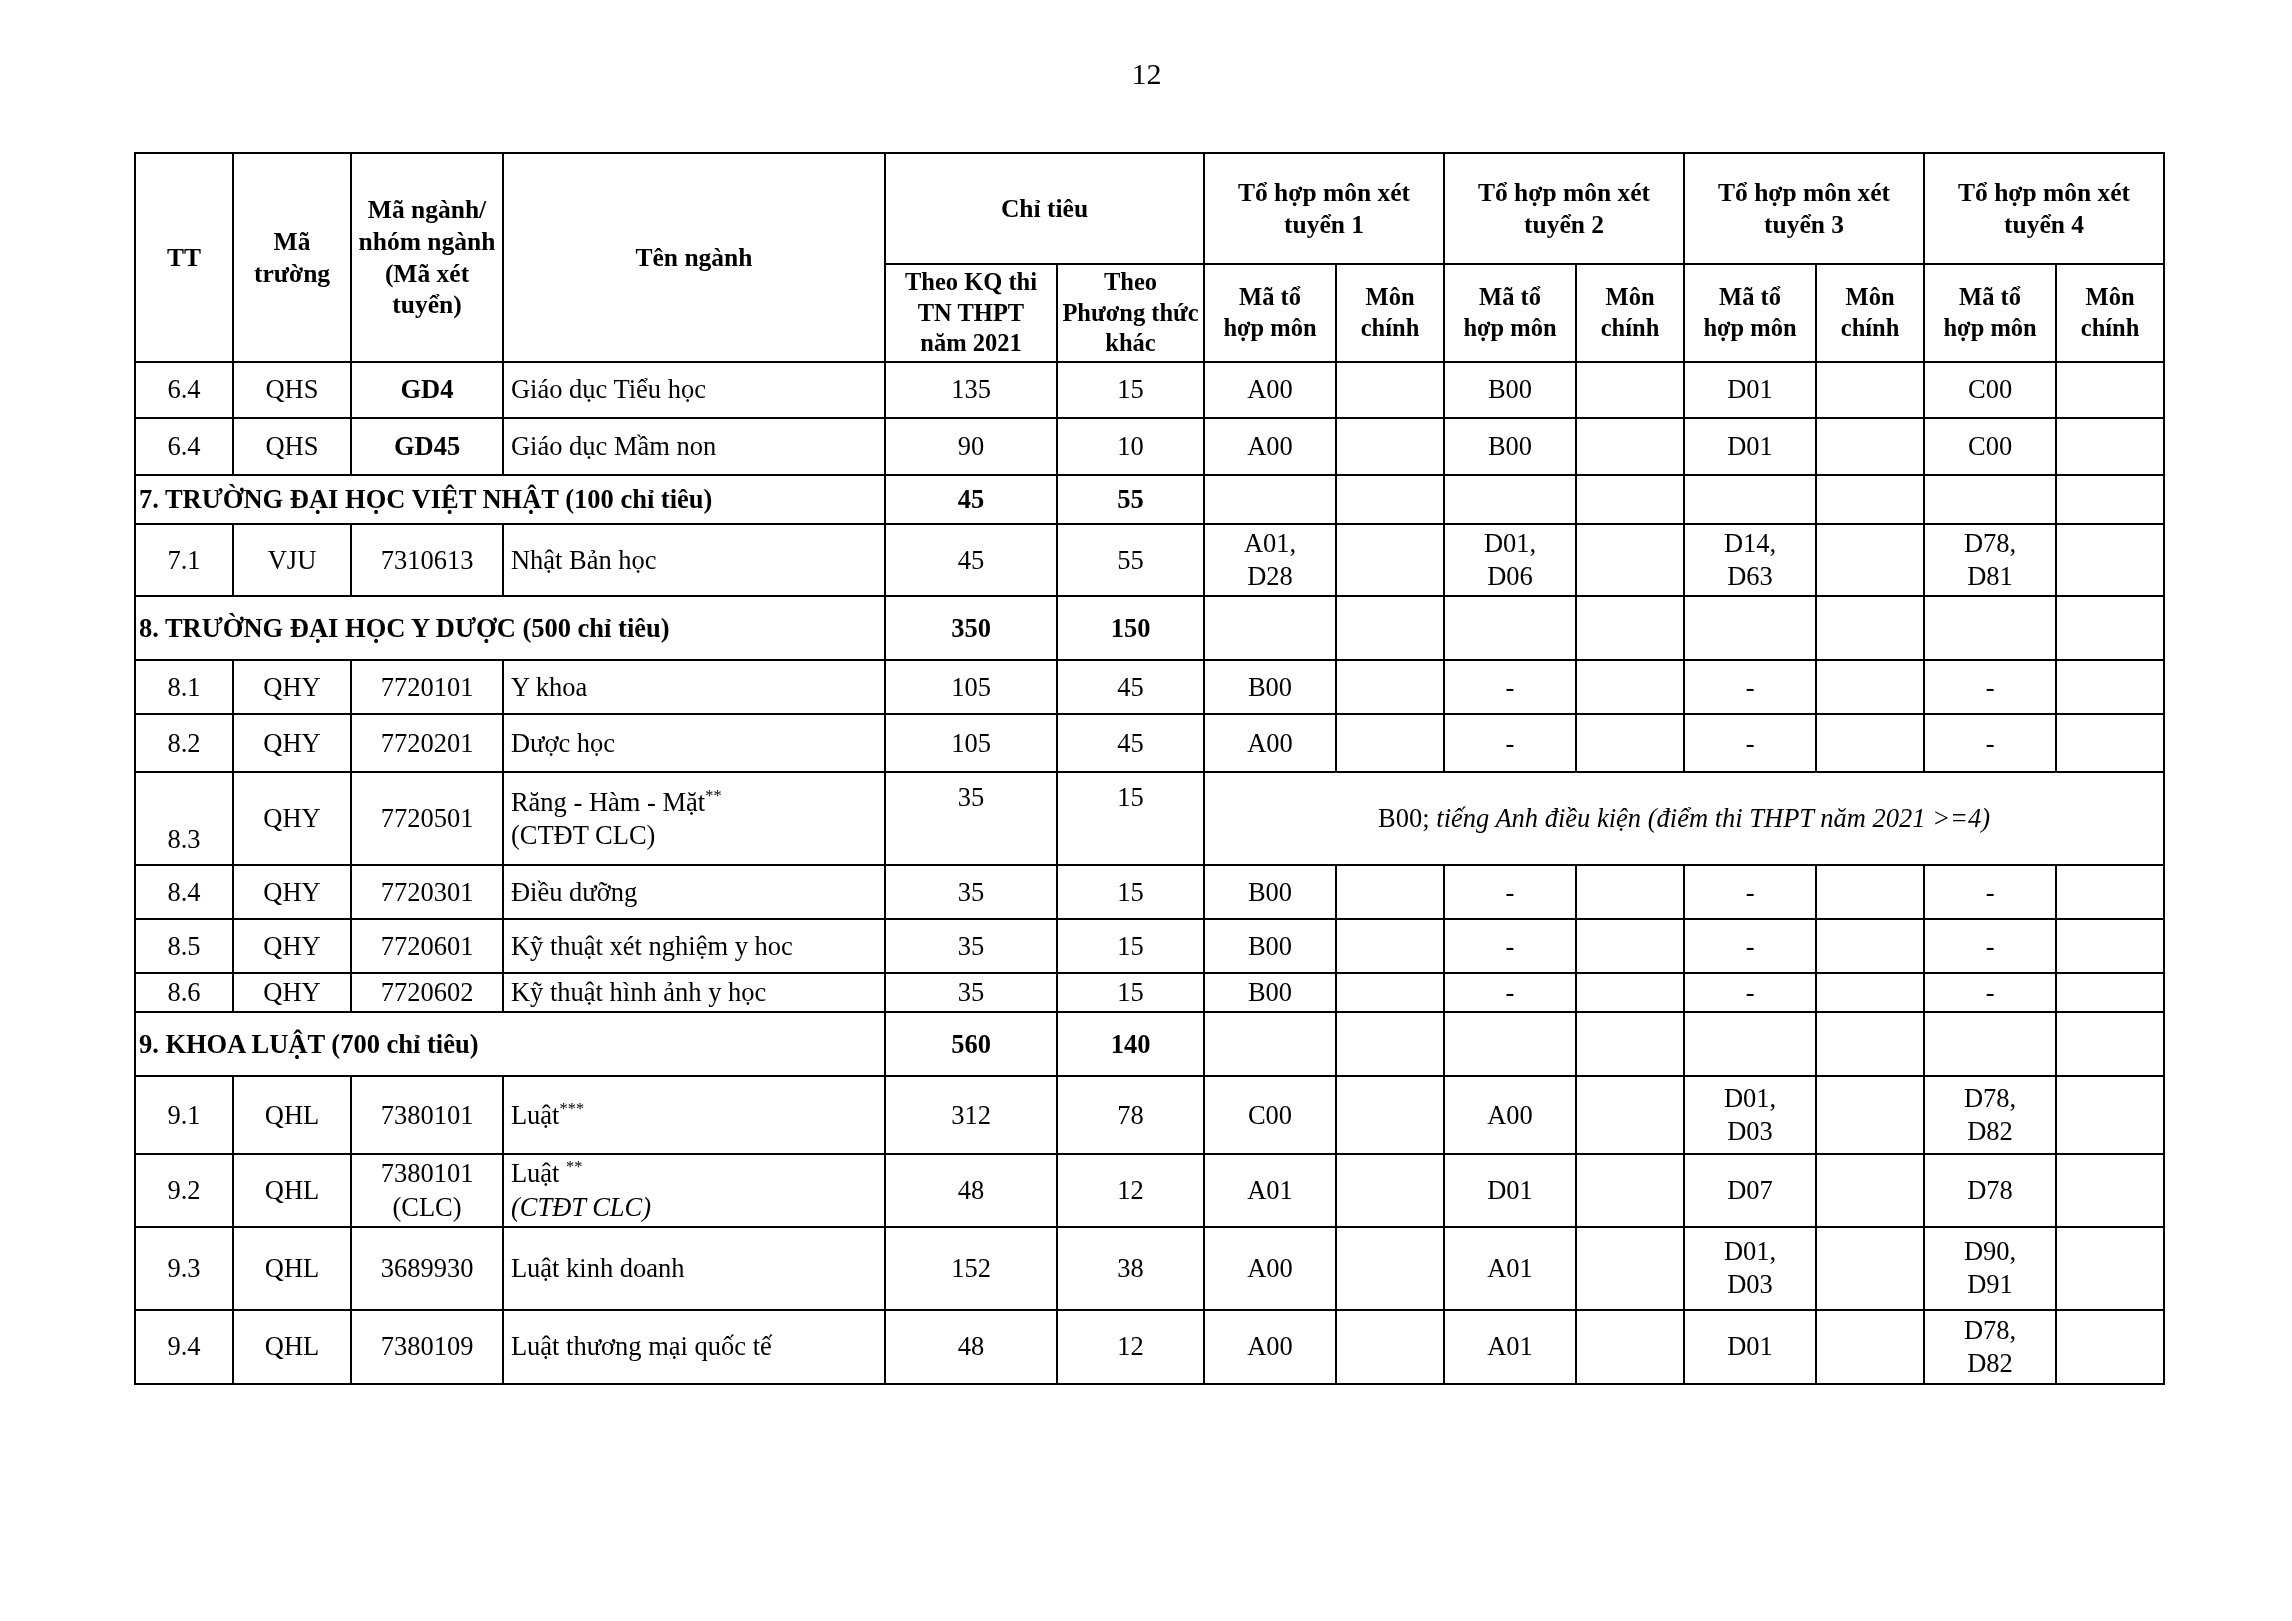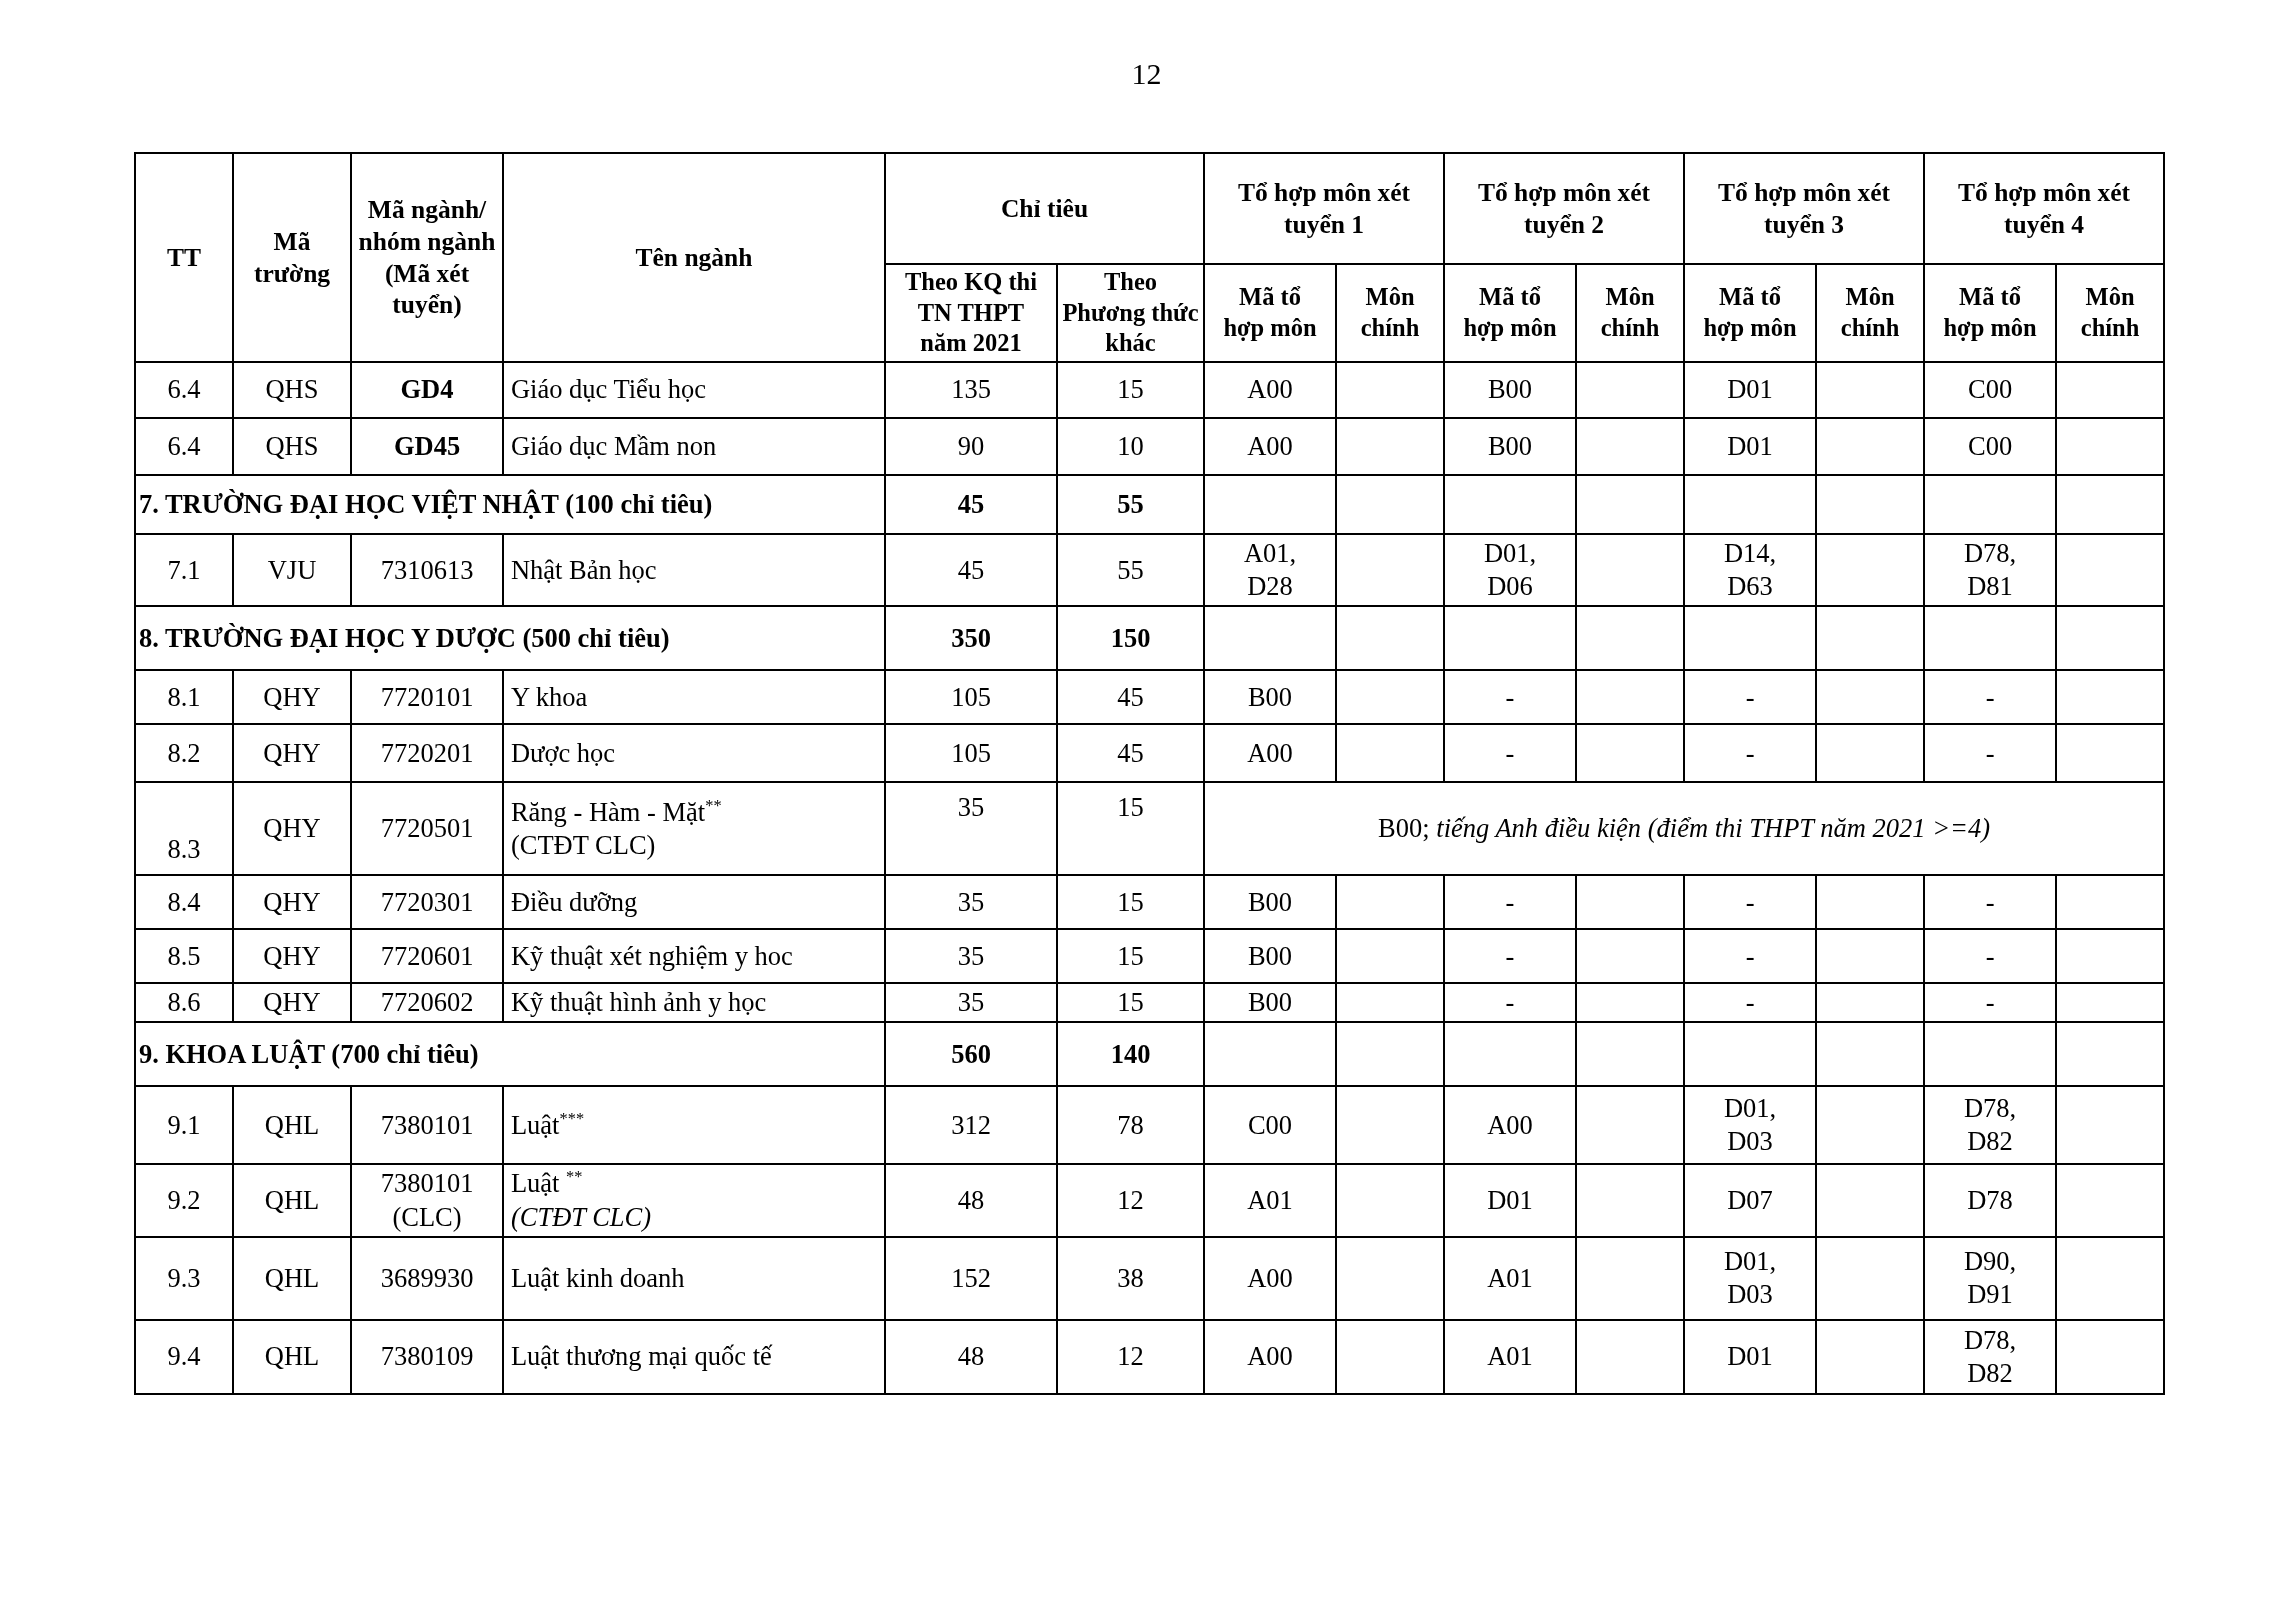--- a/index.html
+++ b/index.html
@@ -160,21 +160,21 @@
         <td>10</td>
         <td class="combo">A00</td>
         <td class="combo"></td>
         <td class="combo">B00</td>
         <td class="combo"></td>
         <td class="combo">D01</td>
         <td class="combo"></td>
         <td class="combo">C00</td>
         <td class="combo"></td>
       </tr>
-      <tr style="height: 59px;">
+      <tr style="height: 49px;">
         <td class="section-label" colspan="4">7. TRƯỜNG ĐẠI HỌC VIỆT NHẬT (100 chỉ tiêu)</td>
         <td class="bold">45</td>
         <td class="bold">55</td>
         <td></td>
         <td></td>
         <td></td>
         <td></td>
         <td></td>
         <td></td>
         <td></td>

